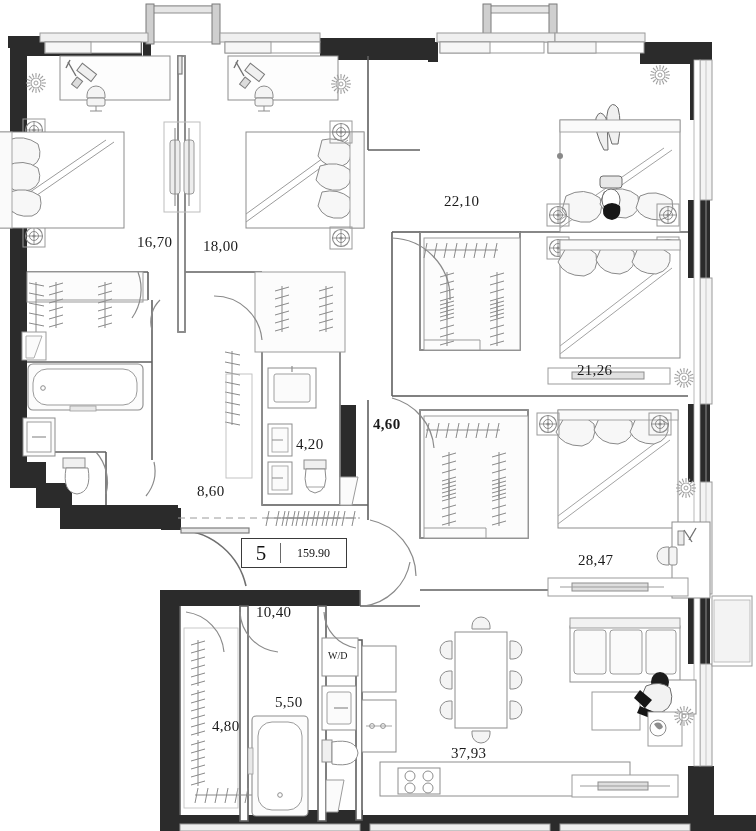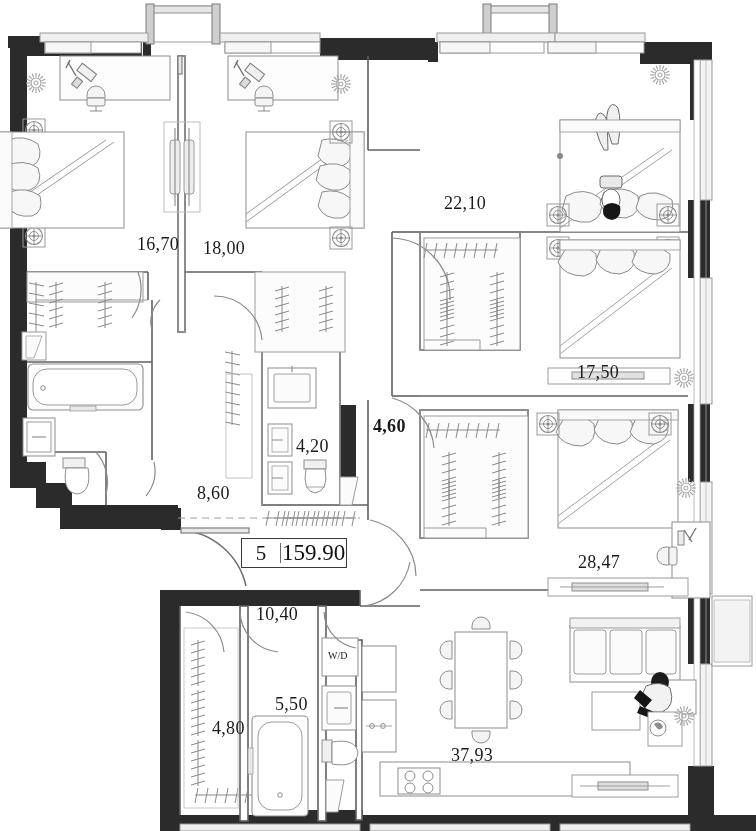--- a/index.html
+++ b/index.html
@@ -1,25 +1,25 @@
 <!DOCTYPE html>
 <html><head>
 <meta charset="utf-8">
 <title>Floor Plan</title>
 <style>
   html,body{margin:0;padding:0;background:#ffffff;}
   body{font-family:"Liberation Serif", serif;}
   #plan-root{position:relative;width:756px;height:831px;background:#ffffff;overflow:hidden;}
   svg#plan-svg{position:absolute;left:0;top:0;width:756px;height:831px;}
-  .area-label{position:absolute;font-family:"Liberation Serif", serif;font-size:18px;color:#1a1a1a;white-space:nowrap;letter-spacing:.3px;}
+  .area-label{position:absolute;font-family:"Liberation Serif", serif;font-size:15px;color:#1a1a1a;white-space:nowrap;letter-spacing:.3px;}
   .wd-label{position:absolute;font-family:"Liberation Serif", serif;font-size:10px;color:#1a1a1a;white-space:nowrap;}
   #summary-badge{position:absolute;left:241px;top:538px;width:106px;height:30px;border:1.6px solid #3a3a3a;background:#fff;display:flex;align-items:center;box-sizing:border-box;}
   #summary-badge .rooms{width:38px;text-align:center;font-size:21px;color:#111;font-family:"Liberation Serif", serif;}
   #summary-badge .vdiv{width:1px;height:20px;background:#6a6a6a;}
-  #summary-badge .area{flex:1;text-align:center;font-size:23px;color:#111;font-family:"Liberation Serif", serif;}
+  #summary-badge .area{flex:1;text-align:center;font-size:12px;color:#111;font-family:"Liberation Serif", serif;}
 </style>
 </head>
 <body>
 
 <div id="plan-root">
 
 <svg id="plan-svg" viewBox="0 0 756 831">
   <defs>
     <g id="rod-sym">
       <line x1="0" y1="0" x2="0" y2="46" stroke="#8a8a8a" stroke-width="1"></line>
@@ -625,21 +625,21 @@
 
   <g>
     <path d="M 178 518 L 360 518" stroke="#9a9a9a" stroke-width="1" stroke-dasharray="7 5" fill="none"></path>
   </g>
 </svg>
 
 <div>
   <div class="area-label" style="left:105px;top:234px;margin-left:32px;">16,70</div>
   <div class="area-label" style="left:203px;top:238px;text-align:right;">18,00</div>
   <div class="area-label" style="left:444px;top:193px;">22,10</div>
-  <div class="area-label" style="left:577px;top:362px;">17,50</div>
+  <div class="area-label" style="left:577px;top:362px;">21,26</div>
   <div class="area-label" style="left:578px;top:552px;">28,47</div>
   <div class="area-label" style="left:197px;top:483px;">8,60</div>
   <div class="area-label" style="left:296px;top:436px;font-family:Liberation Serif, serif;">4,20</div>
   <div class="area-label" style="left:373px;top:416px;font-weight:bold;">4,60</div>
   <div class="area-label" style="left:256px;top:604px;">10,40</div>
   <div class="area-label" style="left:275px;top:694px;">5,50</div>
   <div class="area-label" style="left:212px;top:718px;">4,80</div>
   <div class="area-label" style="left:451px;top:745px;">37,93</div>
 </div>
 

